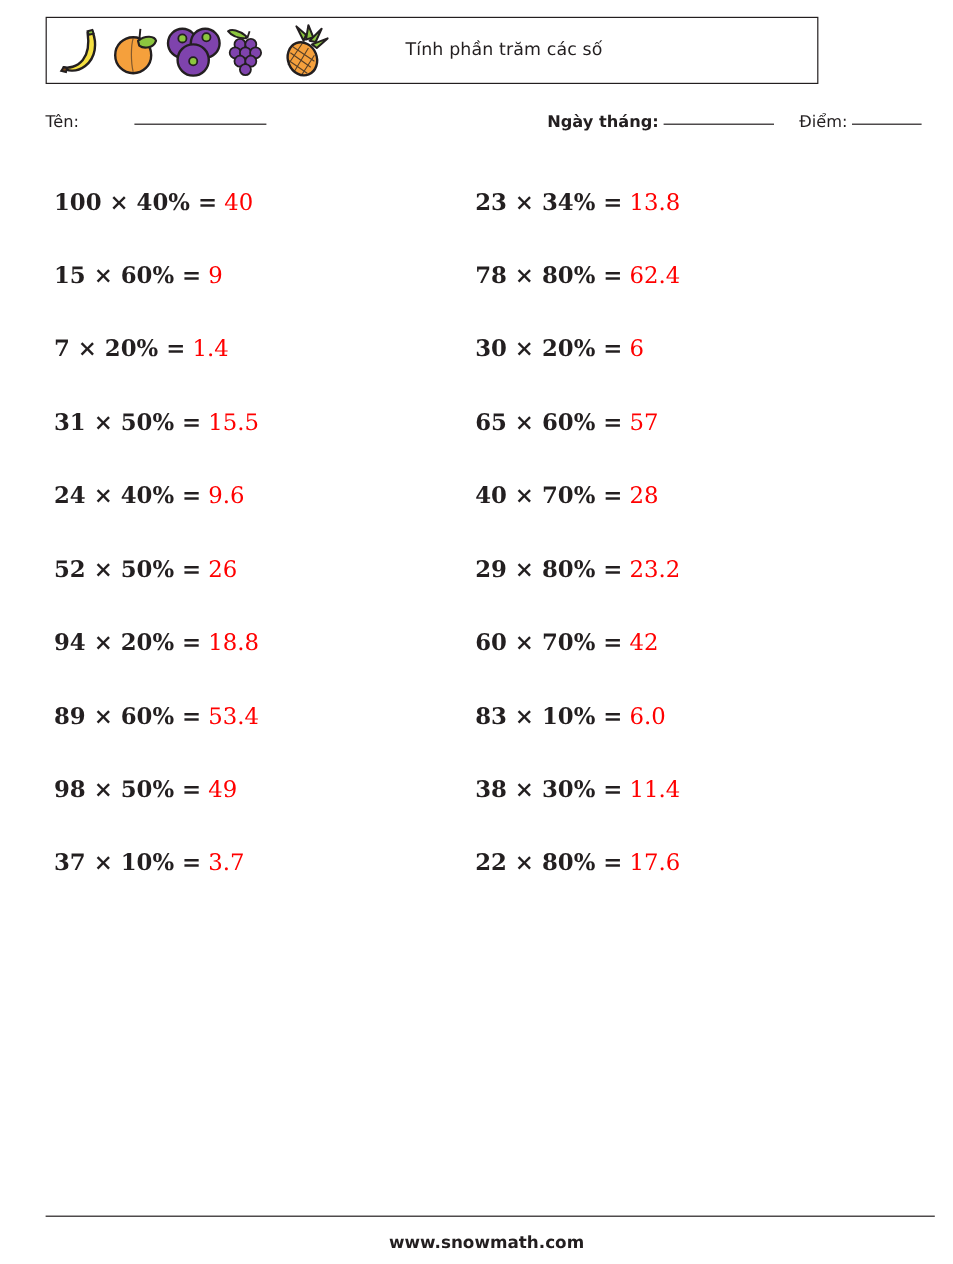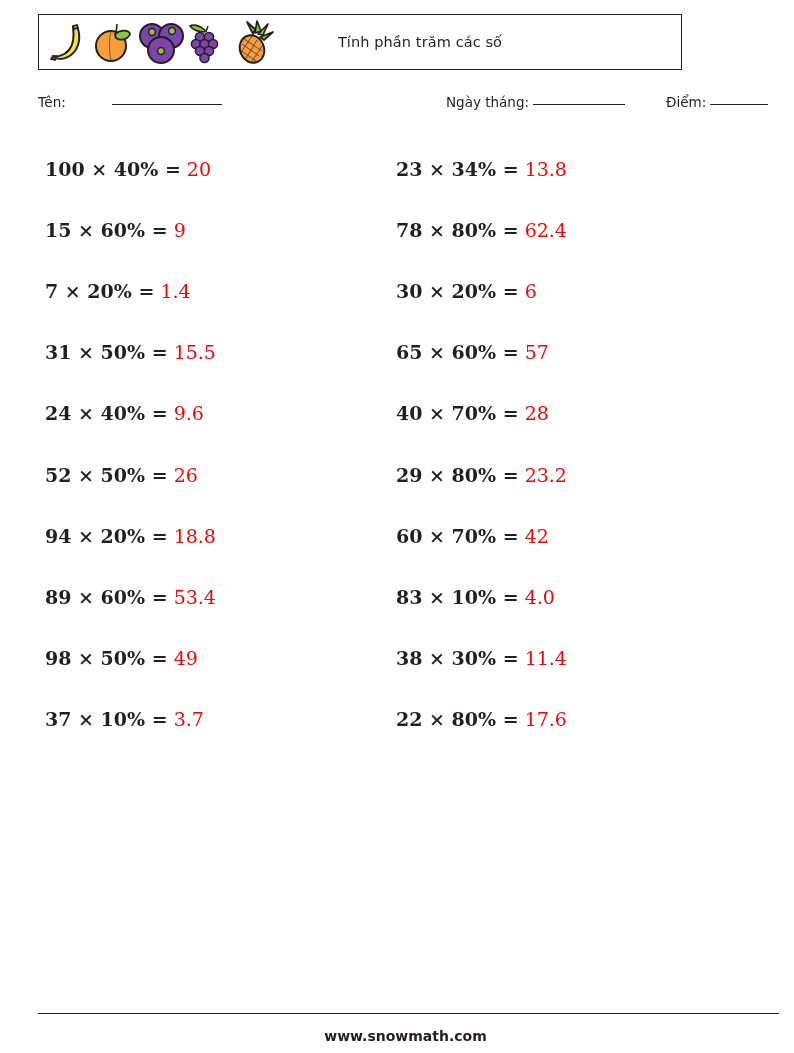--- a/index.html
+++ b/index.html
@@ -64,21 +64,21 @@
     color: #231f20;
   }
   .meta-item {
     position: absolute;
     white-space: nowrap;
     display: flex;
     align-items: baseline;
     gap: 4px;
   }
   .meta-name  { left: 0px;   top: 2px; gap: 46px; }
-  .meta-date  { left: 408px; top: 2px; }
+  .meta-date  { left: 418px; top: 2px; font-weight: bold; }
   .meta-score { left: 628px; top: 2px; }
   .rule {
     display: inline-block;
     border-bottom: 1.4px solid #231f20;
     height: 0;
     position: relative;
     top: -2px;
   }
   .rule-name  { width: 110px; }
   .rule-date  { width: 92px; }
@@ -214,21 +214,21 @@
     <span>Điểm:</span>
     <span class="rule rule-score"></span>
   </div>
 
 </div>
 
 <div class="problems">
   <div class="prob-col col-left" id="col-left">
       <div class="problem">
         <span class="expr">100 × 40% =</span>
-        <span class="ans">20</span>
+        <span class="ans">40</span>
       </div>
       <div class="problem">
         <span class="expr">15 × 60% =</span>
         <span class="ans">9</span>
       </div>
       <div class="problem">
         <span class="expr">7 × 20% =</span>
         <span class="ans">1.4</span>
       </div>
       <div class="problem">
@@ -284,21 +284,21 @@
       <div class="problem">
         <span class="expr">29 × 80% =</span>
         <span class="ans">23.2</span>
       </div>
       <div class="problem">
         <span class="expr">60 × 70% =</span>
         <span class="ans">42</span>
       </div>
       <div class="problem">
         <span class="expr">83 × 10% =</span>
-        <span class="ans">4.0</span>
+        <span class="ans">6.0</span>
       </div>
       <div class="problem">
         <span class="expr">38 × 30% =</span>
         <span class="ans">11.4</span>
       </div>
       <div class="problem">
         <span class="expr">22 × 80% =</span>
         <span class="ans">17.6</span>
       </div>
     </div>

